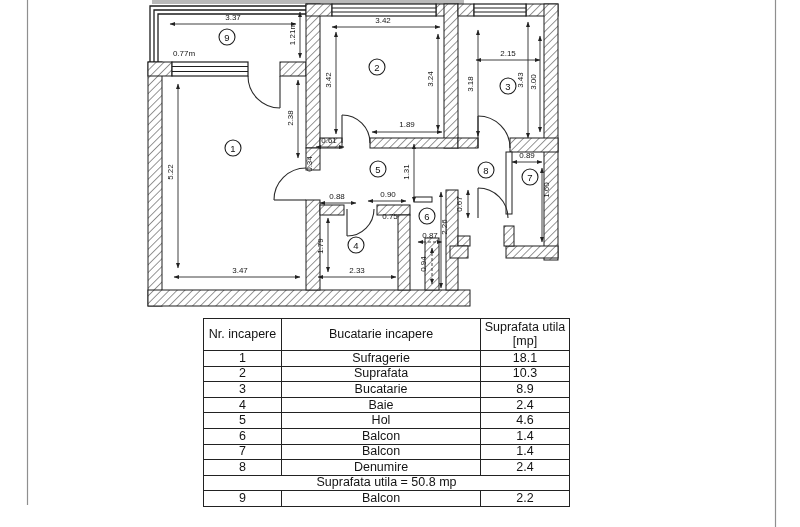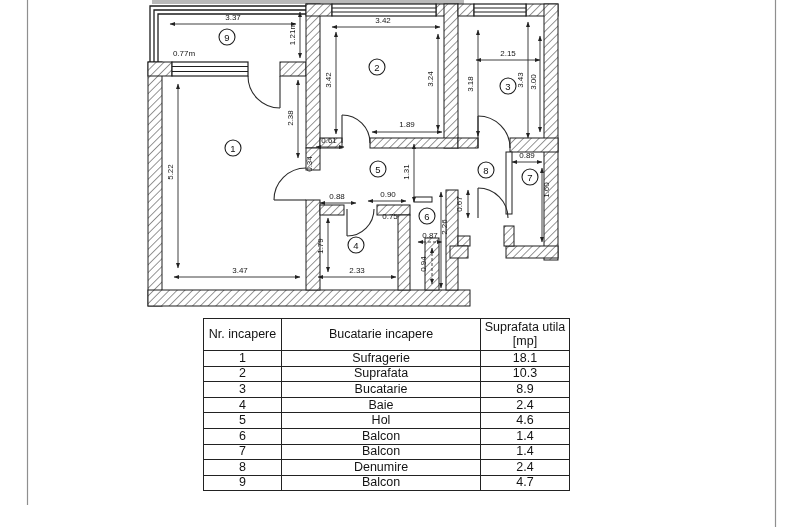--- a/index.html
+++ b/index.html
@@ -333,18 +333,21 @@
         <td>7</td>
         <td>Balcon</td>
         <td>1.4</td>
       </tr>
     <tr>
         <td>8</td>
         <td>Denumire</td>
         <td>2.4</td>
       </tr>
     <tr>
+        <td colspan="3">Suprafata utila =  50.8 mp</td>
+      </tr>
+    <tr>
         <td>9</td>
         <td>Balcon</td>
-        <td>4.7</td>
+        <td>2.2</td>
       </tr>
   </tbody>
 </table>
 
 </body></html>

